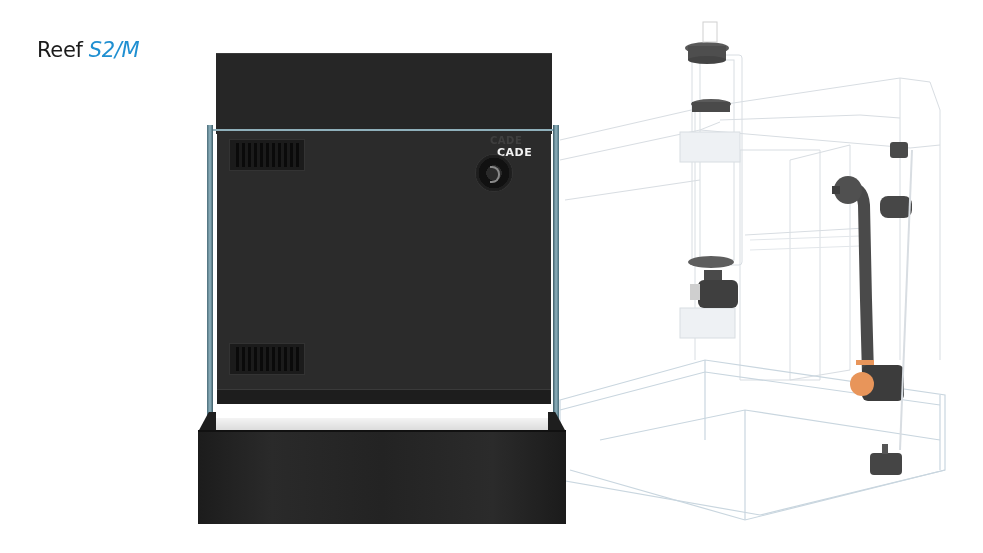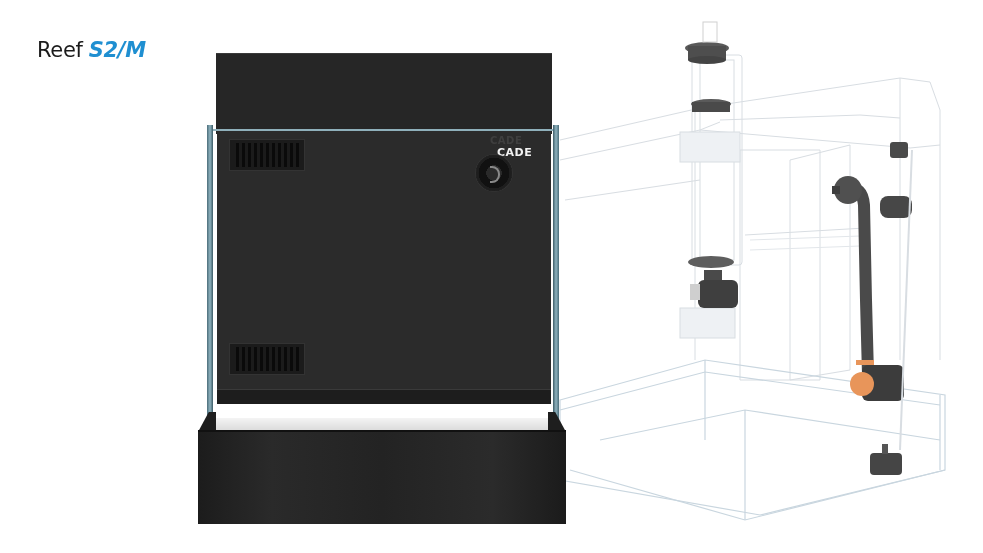--- a/index.html
+++ b/index.html
@@ -1,18 +1,18 @@
 <!DOCTYPE html>
 <html><head>
 <meta charset="utf-8">
 <style>
   html,body{margin:0;padding:0;}
   body{width:983px;height:553px;background:#ffffff;position:relative;overflow:hidden;font-family:"DejaVu Sans",sans-serif;}
   .title{position:absolute;left:37px;top:38px;font-size:21px;line-height:24px;letter-spacing:-0.3px;font-weight:500;color:#1a1a1a;white-space:nowrap;}
-  .title .model{color:#1f8fd1;font-style:italic;font-weight:bold;margin-left:6px;}
+  .title .model{color:#1f8fd1;font-style:italic;font-weight:normal;margin-left:6px;}
   
   .tank{position:absolute;left:0;top:0;width:878px;height:553px;}
   .canopy{position:absolute;left:216px;top:53px;width:336px;height:80px;background:#262626;border-top:1px solid #3a3a3a;}
   .glass-left{position:absolute;left:207px;top:125px;width:6px;height:300px;background:linear-gradient(90deg,#4b6d7a,#8fb3bf,#3c5b66);}
   .glass-right{position:absolute;left:553px;top:125px;width:6px;height:300px;background:linear-gradient(90deg,#3c5b66,#8fb3bf,#4b6d7a);}
   .glass-top{position:absolute;left:210px;top:129px;width:346px;height:2px;background:#8fb0bb;}
   .back-panel{position:absolute;left:217px;top:131px;width:334px;height:273px;background:#2b2b2b;}
   .back-panel .bevel{position:absolute;left:0;right:0;bottom:0;height:14px;background:#1d1d1d;border-top:1px solid #3a3a3a;}
   .vent{position:absolute;width:76px;height:32px;background:#1b1b1b;border:1px solid #333;display:flex;justify-content:space-around;align-items:center;padding:0 4px;box-sizing:border-box;}
   .vent span{display:block;width:3px;height:24px;background:#0a0a0a;}

